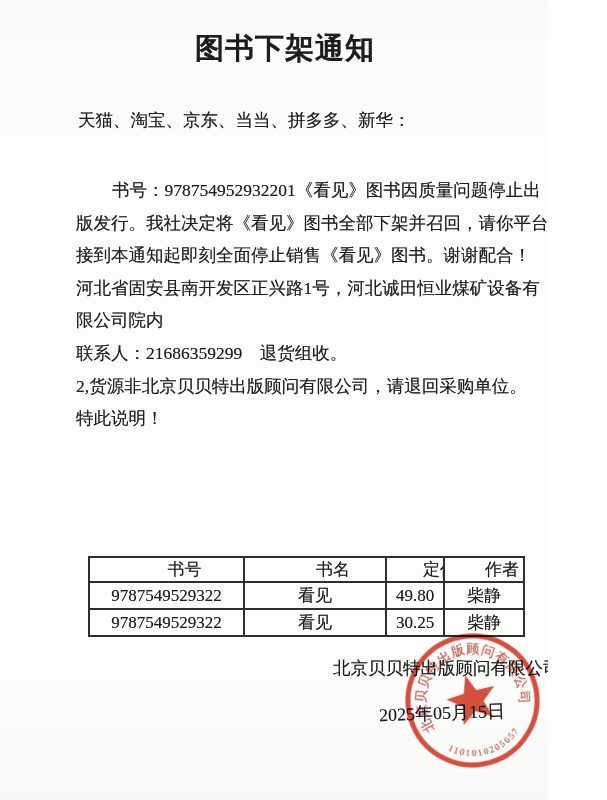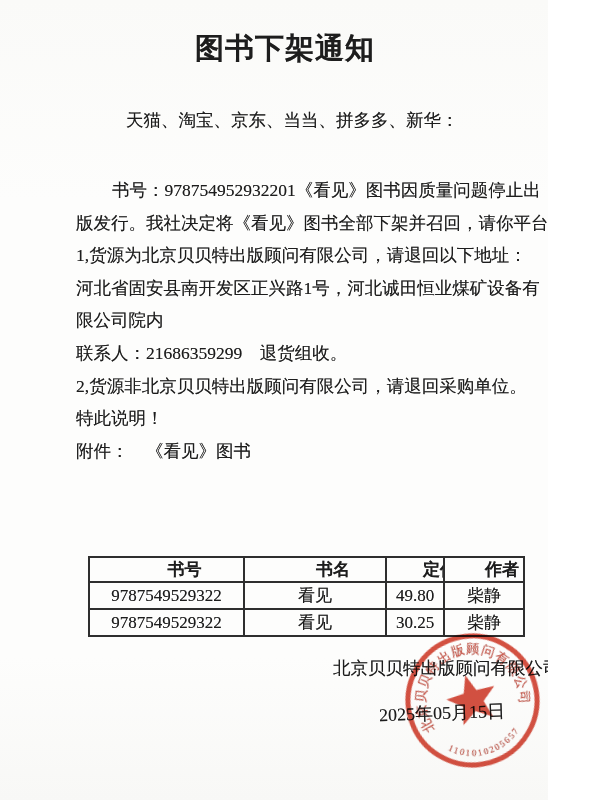--- a/index.html
+++ b/index.html
@@ -26,21 +26,20 @@
     font-weight: bold;
     letter-spacing: 1px;
     white-space: nowrap;
   }
 
   .addressee {
     position: absolute;
     left: 78px; top: 108px;
     font-size: 17.5px;
     white-space: nowrap;
-    margin-left: 48px;
   }
 
   .body-block {
     position: absolute;
     left: 76px; top: 174px;
     width: 480px;
     font-size: 17.5px;
   }
   .body-block .line {
     height: 32.6px;
@@ -57,21 +56,21 @@
     table-layout: fixed;
   }
   .attachment-table th, .attachment-table td {
     border: 2px solid #2e2e2e;
     text-align: center;
     padding: 0;
     font-size: 17px;
     white-space: nowrap;
     overflow: hidden;
   }
-  .attachment-table th { font-weight: bold; height: 23px; padding-left: 36px; }
+  .attachment-table th { font-weight: normal; height: 23px; padding-left: 36px; }
   .attachment-table td { height: 25px; }
 
   .company-line {
     position: absolute;
     left: 333px; top: 656px;
     font-size: 17.5px;
     white-space: nowrap;
   }
 
   .date-line {
@@ -98,27 +97,26 @@
 
 <div class="page">
 
   <div class="title">图书下架通知</div>
 
   <div class="addressee">天猫、淘宝、京东、当当、拼多多、新华：</div>
 
   <div class="body-block">
     <div class="line indent">书号：978754952932201《看见》图书因质量问题停止出</div>
     <div class="line">版发行。我社决定将《看见》图书全部下架并召回，请你平台</div>
-    <div class="line">1,货源为北京贝贝特出版顾问有限公司，请退回以下地址：</div>
+    <div class="line">接到本通知起即刻全面停止销售《看见》图书。谢谢配合！</div>
     <div class="line">河北省固安县南开发区正兴路1号，河北诚田恒业煤矿设备有</div>
     <div class="line">限公司院内</div>
     <div class="line">联系人：21686359299　退货组收。</div>
     <div class="line">2,货源非北京贝贝特出版顾问有限公司，请退回采购单位。</div>
     <div class="line">特此说明！</div>
-    <div class="line">附件：　《看见》图书</div>
   </div>
 
   <table class="attachment-table">
     <colgroup>
       <col style="width:155px">
       <col style="width:142px">
       <col style="width:58px">
       <col style="width:80px">
     </colgroup>
     <thead>

